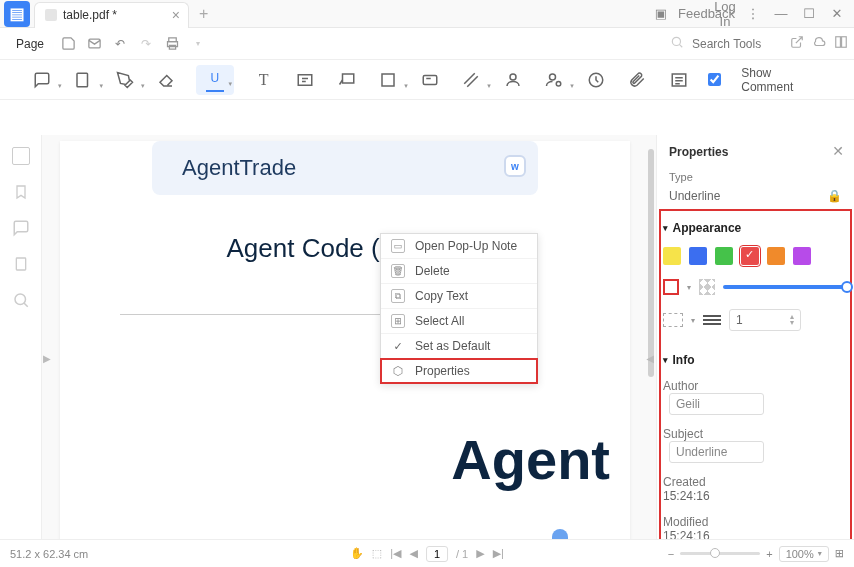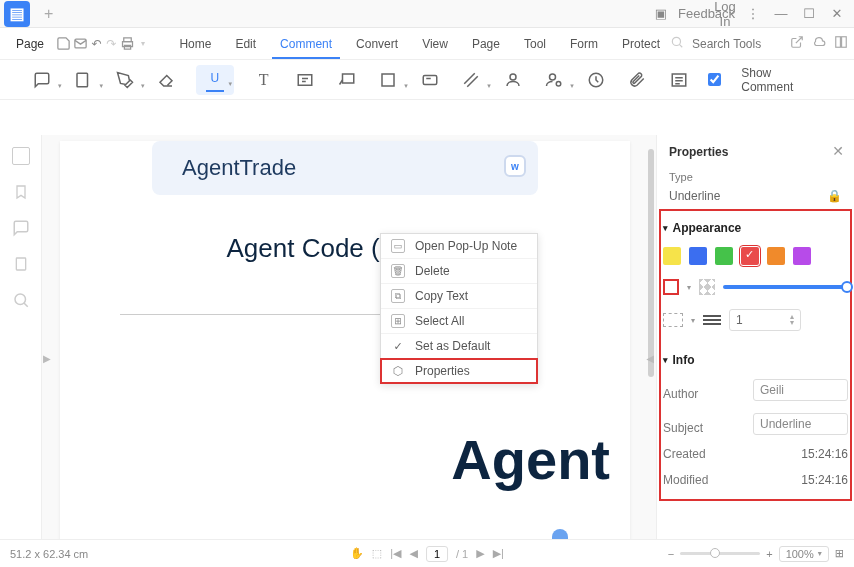--- a/index.html
+++ b/index.html
@@ -91,39 +91,44 @@
 .caret-down { font-size: 8px; color: #999; }
 .checker { width: 16px; height: 16px; background-image: linear-gradient(45deg,#ccc 25%,transparent 25%),linear-gradient(-45deg,#ccc 25%,transparent 25%),linear-gradient(45deg,transparent 75%,#ccc 75%),linear-gradient(-45deg,transparent 75%,#ccc 75%); background-size: 8px 8px; }
 .slider { flex: 1; height: 4px; background: #3b82f6; border-radius: 2px; position: relative; }
 .slider-knob { position: absolute; right: -5px; top: -4px; width: 12px; height: 12px; border: 2px solid #3b82f6; background: #fff; border-radius: 50%; }
 
 .ls-row { display: flex; align-items: center; gap: 8px; }
 .linestyle { width: 20px; height: 14px; border: 1px dashed #aaa; }
 .num-input { width: 72px; border: 1px solid #ddd; border-radius: 3px; padding: 3px 6px; font-size: 12px; color: #666; display: flex; justify-content: space-between; align-items: center; }
 .spin { color: #aaa; font-size: 8px; line-height: 6px; }
 
-.info-row { display: flex; align-items: flex-end; justify-content: space-between; margin-bottom: 12px; font-size: 12px; }
+.info-row { display: flex; align-items: flex-start; justify-content: space-between; margin-bottom: 12px; font-size: 12px; flex-direction: column; }
 .info-label { color: #777; width: 55px; }
 .info-input { flex: 1; border: 1px solid #ddd; border-radius: 3px; padding: 3px 6px; font-size: 12px; color: #888; margin-left: 6px; max-width: 95px; }
 .info-val { color: #666; }
 
 
 .statusbar { height: 28px; border-top: 1px solid #eee; display: flex; align-items: center; padding: 0 10px; font-size: 11px; color: #888; gap: 10px; position: absolute; bottom: 0; left: 0; right: 0; background: #fff; }
 .sb-center { position: absolute; left: 50%; transform: translateX(-50%); display: flex; align-items: center; gap: 8px; color: #aaa; }
 .page-input { border: 1px solid #ddd; border-radius: 3px; padding: 1px 6px; font-size: 11px; width: 22px; text-align: center; }
 .sb-right { margin-left: auto; display: flex; align-items: center; gap: 6px; }
 .zoom-track { width: 80px; height: 3px; background: #ddd; border-radius: 2px; position: relative; }
 .zoom-knob { position: absolute; left: 30px; top: -4px; width: 10px; height: 10px; background: #fff; border: 1px solid #bbb; border-radius: 50%; }
 .zoom-sel { border: 1px solid #ddd; border-radius: 3px; padding: 1px 6px; display: flex; gap: 4px; align-items: center; }
 </style>
 </head>
 <body>
 
 <div class="titlebar">
   <div class="app-icon">▤</div>
+  <div class="tab">
+    <span class="tab-icon"></span>
+    <span>table.pdf *</span>
+    <span class="tab-close">×</span>
+  </div>
   <span class="newtab">+</span>
   <div class="winctrl">
     <div class="feedback-btn">
       <span>▣</span>
       <span>Feedback</span>
     </div>
     <span class="login">Log In</span>
     <span class="dots">⋮</span>
     <span>—</span>
     <span>☐</span>
@@ -147,31 +152,20 @@
   <span class="qicon">↶</span>
   <span class="qicon" style="color:#ccc">↷</span>
   <span class="qicon">
     <svg width="15" height="15" viewBox="0 0 24 24" fill="none" stroke="#999" stroke-width="2">
         <rect x="6" y="3" width="12" height="6"></rect>
         <rect x="4" y="9" width="16" height="8"></rect>
         <rect x="7" y="15" width="10" height="6"></rect>
       </svg>
   </span>
   <span class="qicon" style="font-size:8px;color:#ccc">▾</span>
-  <div class="menu-tabs" id="menu-tabs">
-      <span class="menu-tab">Home</span>
-      <span class="menu-tab">Edit</span>
-      <span class="menu-tab active">Comment</span>
-      <span class="menu-tab">Convert</span>
-      <span class="menu-tab">View</span>
-      <span class="menu-tab">Page</span>
-      <span class="menu-tab">Tool</span>
-      <span class="menu-tab">Form</span>
-      <span class="menu-tab">Protect</span>
-    </div>
   <div class="menu-right">
     <span style="color:#ccc">
       <svg width="14" height="14" viewBox="0 0 24 24" fill="none" stroke="#ccc" stroke-width="2">
           <circle cx="11" cy="11" r="7"></circle>
           <path d="M21 21l-5-5"></path>
         </svg>
     </span>
     <input class="search-input" placeholder="Search Tools" style="">
     <span>
       <svg width="14" height="14" viewBox="0 0 24 24" fill="none" stroke="#aaa" stroke-width="2">

